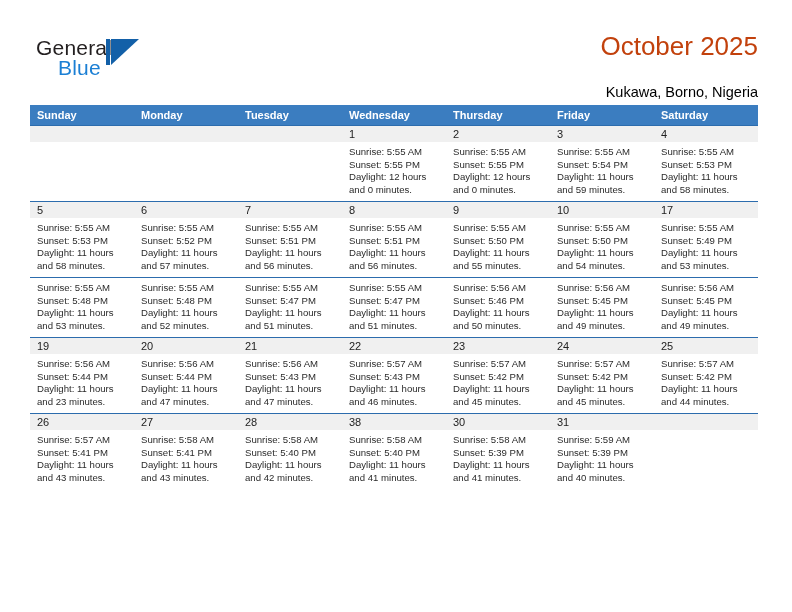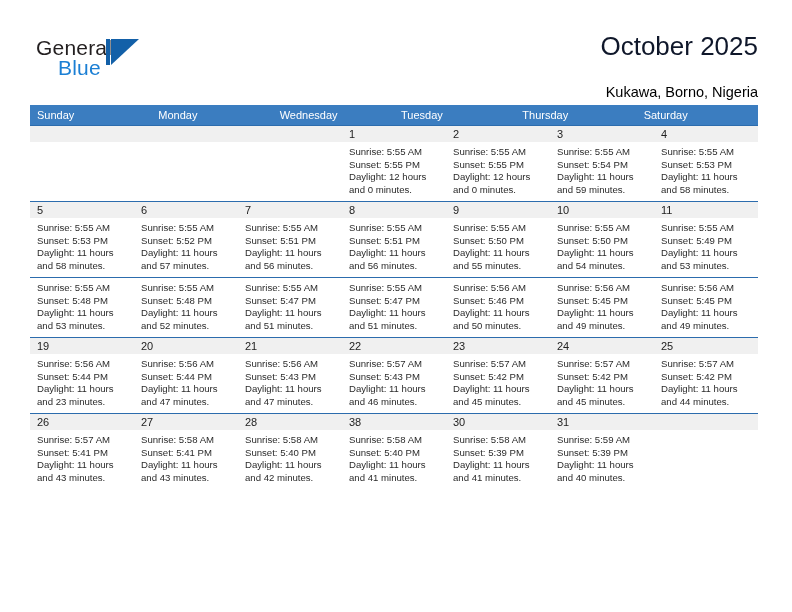--- a/index.html
+++ b/index.html
@@ -80,21 +80,21 @@
 
   .title-block {
     position: absolute;
     right: 34px;
     top: 30px;
     text-align: right;
   }
   .cal-title {
     font-size: 26px;
     font-weight: normal;
-    color: #0f172a;
+    color: #c2410c;
     line-height: 32px;
     white-space: nowrap;
   }
   .cal-subtitle {
     font-size: 14.5px;
     font-weight: normal;
     color: #000000;
     line-height: 20px;
     margin-top: 20px;
     white-space: nowrap;
@@ -115,20 +115,21 @@
   }
   .dow {
     flex: 1 1 104px;
     width: 104px;
     color: #ffffff;
     font-size: 11px;
     line-height: 20px;
     padding-left: 7px;
     box-sizing: border-box;
     white-space: nowrap;
+    font-weight: bold;
   }
 
   .week {
     width: 728px;
     border-top: 1.6px solid #2c6cad;
   }
   .week:first-of-type {
     border-top: none;
   }
   .week-numbers {
@@ -187,23 +188,24 @@
       <div class="cal-subtitle">Kukawa, Borno, Nigeria</div>
     </div>
 
   </div>
 
   <div class="calendar">
 
     <div class="dow-row">
       <div class="dow">Sunday</div>
       <div class="dow">Monday</div>
+      <div class="dow">Tuesday</div>
       <div class="dow">Wednesday</div>
-      <div class="dow">Tuesday</div>
       <div class="dow">Thursday</div>
+      <div class="dow">Friday</div>
       <div class="dow">Saturday</div>
     </div>
 
     <div class="week">
       <div class="week-numbers">
         <div class="daynum"></div>
         <div class="daynum"></div>
         <div class="daynum"></div>
         <div class="daynum">1</div>
         <div class="daynum">2</div>
@@ -257,21 +259,21 @@
     </div>
 
     <div class="week">
       <div class="week-numbers">
         <div class="daynum">5</div>
         <div class="daynum">6</div>
         <div class="daynum">7</div>
         <div class="daynum">8</div>
         <div class="daynum">9</div>
         <div class="daynum">10</div>
-        <div class="daynum">11</div>
+        <div class="daynum">17</div>
       </div>
       <div class="week-body">
         <div class="cell">
           <p>Sunrise: 5:55 AM</p>
           <p>Sunset: 5:53 PM</p>
           <p>Daylight: 11 hours</p>
           <p>and 58 minutes.</p>
         </div>
         <div class="cell">
           <p>Sunrise: 5:55 AM</p>

